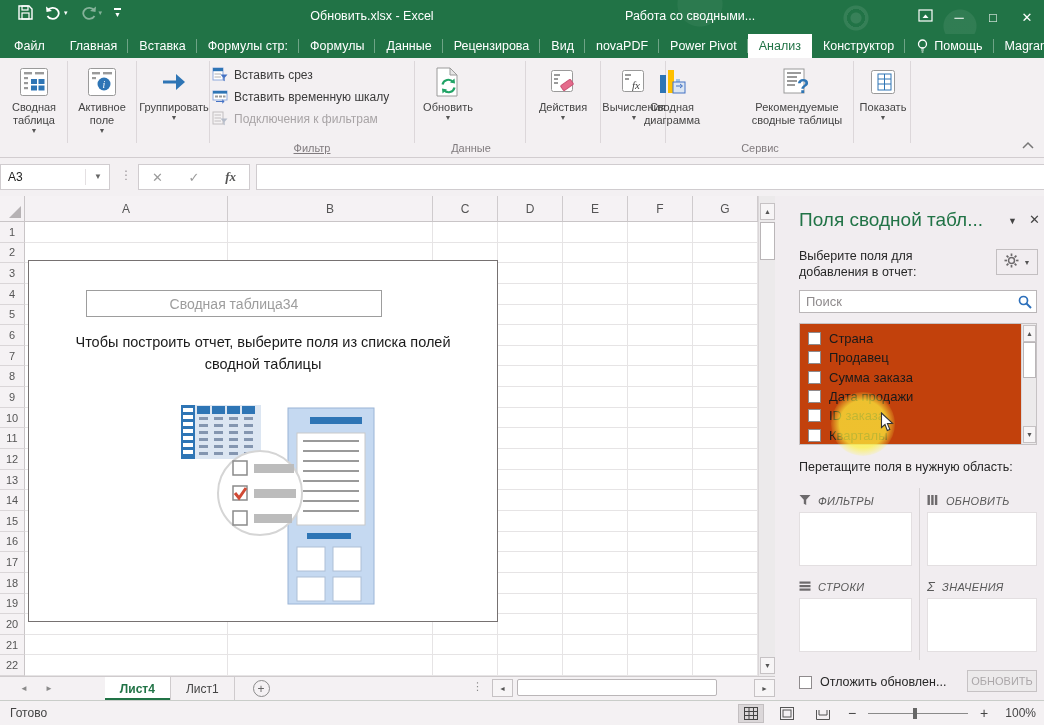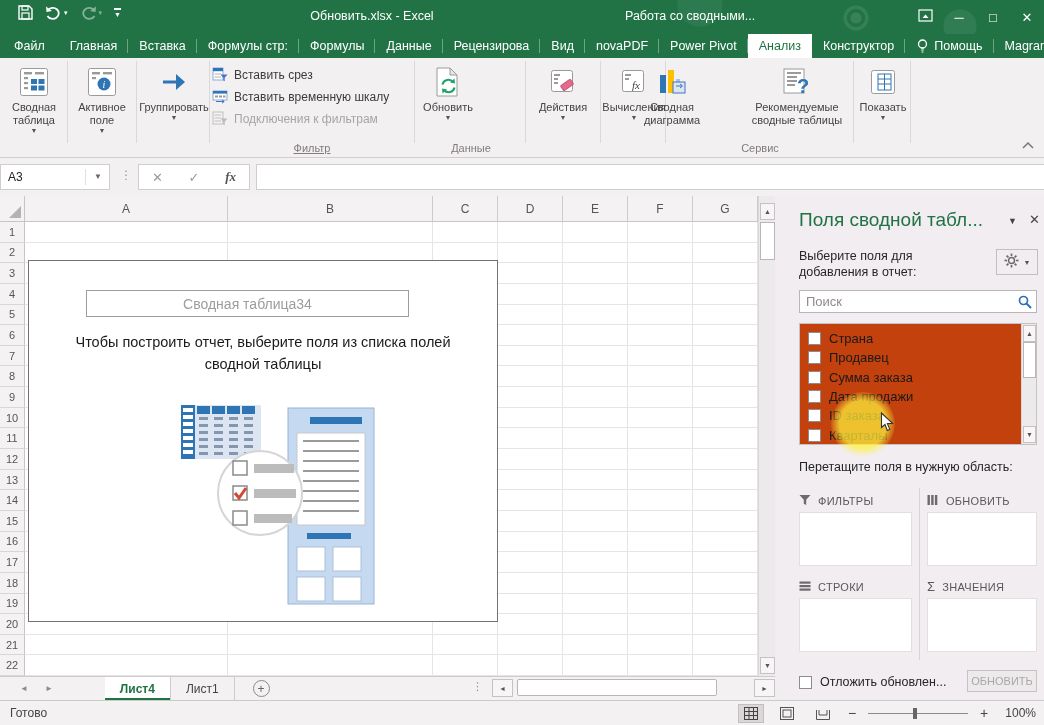--- a/index.html
+++ b/index.html
@@ -70,21 +70,21 @@
   .grow { flex:1; display:flex; }
   .rowhead { width:25px; background:#f5f2f4; border-right:1px solid #c9c5c7; border-bottom:1px solid #dad6d8;
              font-size:11px; color:#555; display:flex; align-items:center; justify-content:center; }
   .cell { border-right:1px solid #e6e4e5; border-bottom:1px solid #e6e4e5; }
   .vscroll { position:absolute; left:758px; top:0; width:17px; height:480px; background:#eceaeb; border-left:1px solid #dad6d8; }
   .vs-btn { position:absolute; left:1px; width:15px; height:17px; background:#f7f5f6; border:1px solid #c6c2c4;
             color:#555; font-size:7px; display:flex; align-items:center; justify-content:center; }
   .vs-thumb { position:absolute; left:1px; top:26px; width:15px; height:38px; background:#fff; border:1px solid #bab6b8; }
 
   .pivot-box { position:absolute; left:28px; top:64px; width:470px; height:362px; background:#fff; border:1px solid #767171; z-index:3; }
-  .pivot-title-box { position:absolute; left:57px; top:29px; width:323px; height:27px; border:1px solid #9d9d9d;
+  .pivot-title-box { position:absolute; left:57px; top:29px; width:296px; height:27px; border:1px solid #9d9d9d;
                      color:#9d9d9d; font-size:14px; display:flex; align-items:center; justify-content:center; }
   .pivot-hint { position:absolute; top:70px; left:18px; right:18px; text-align:center; font-size:14.5px; color:#1a1a1a; line-height:22px; }
   .pivot-graphic { position:absolute; left:118px; top:140px; }
 
   
   .pane { position:absolute; left:775px; top:196px; width:269px; height:504px; background:#f1edf0; font-size:12.5px; color:#262626; }
   .pane-title { position:absolute; left:24px; top:13px; width:202px; font-size:19px; color:#217346; white-space:nowrap; overflow:hidden; }
   .pane-dd { position:absolute; left:233px; top:20px; font-size:9px; color:#444; }
   .pane-close { position:absolute; left:254px; top:16px; font-size:13px; color:#444; }
   .choose { position:absolute; left:24px; top:52px; width:178px; line-height:16px; }
@@ -100,21 +100,21 @@
   .cb { width:13px; height:13px; border:1px solid #8f8b8d; background:#fff; display:inline-block; flex:0 0 13px; }
   .fl-scroll { position:absolute; right:0; top:0; bottom:0; width:15px; background:#eceaeb; border-left:1px solid #dad6d8; }
   .fl-scroll .vs-btn { width:13px; }
   .fl-scroll .vs-thumb { width:13px; top:18px; height:36px; }
   .hl-circle { position:absolute; left:56px; top:196px; width:64px; height:64px; border-radius:50%; z-index:5; pointer-events:none;
     background:radial-gradient(circle, rgba(255,242,60,.72) 0 52%, rgba(255,242,60,0) 74%); }
   .cursor { position:absolute; left:105px; top:216px; z-index:6; }
   .drag-hint { position:absolute; left:24px; top:264px; }
   .areas { position:absolute; left:24px; top:290px; width:238px; height:176px; }
   .areas-vline { position:absolute; left:120px; top:2px; bottom:2px; width:1px; background:#d8d4d6; }
-  .area { position:absolute; }
+  .area { position:absolute;font-style:italic; }
   .area-filters { left:0; top:6px; width:113px; }
   .area-columns { left:128px; top:6px; width:110px; }
   .area-rows { left:0; top:92px; width:113px; }
   .area-values { left:128px; top:92px; width:110px; }
   .area-head { display:flex; align-items:center; gap:7px; height:17px; font-size:11px; color:#595959; letter-spacing:.3px; }
   .dropbox { margin-top:3px; height:54px; background:#fff; border:1px solid #e3dfe1; }
   .sigma { font-size:13px; color:#595959; line-height:12px; }
   .defer-row { position:absolute; left:24px; top:479px; display:flex; align-items:center; gap:8px; }
   .update-btn { position:absolute; left:192px; top:474px; width:70px; height:22px; border:1px solid #c6c2c4;
                 background:#eceaeb; color:#aba7a9; font:11px "Liberation Sans", sans-serif; }

